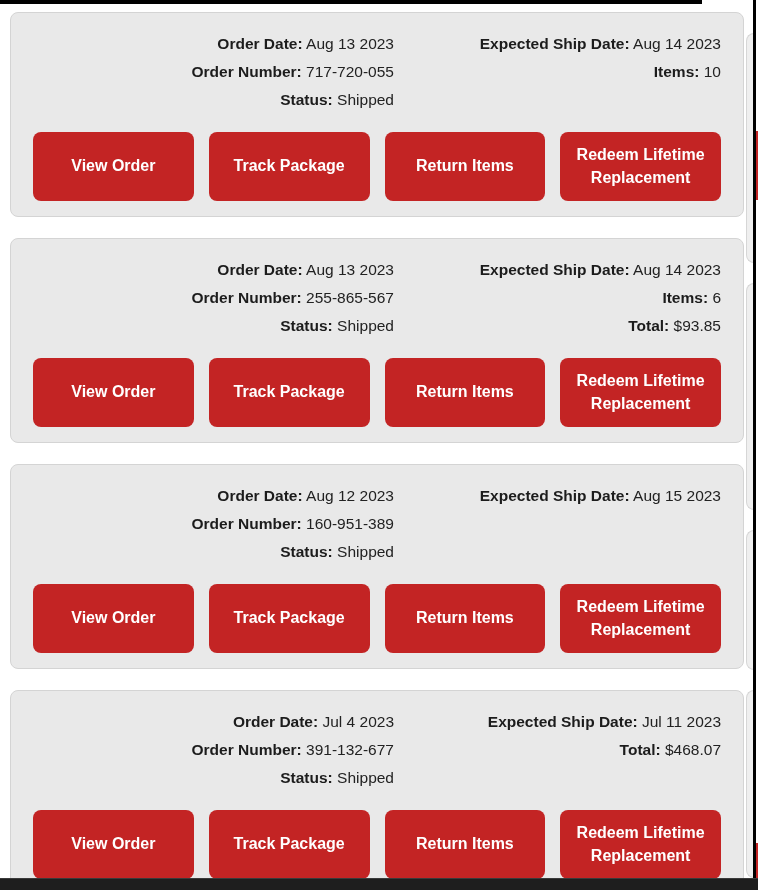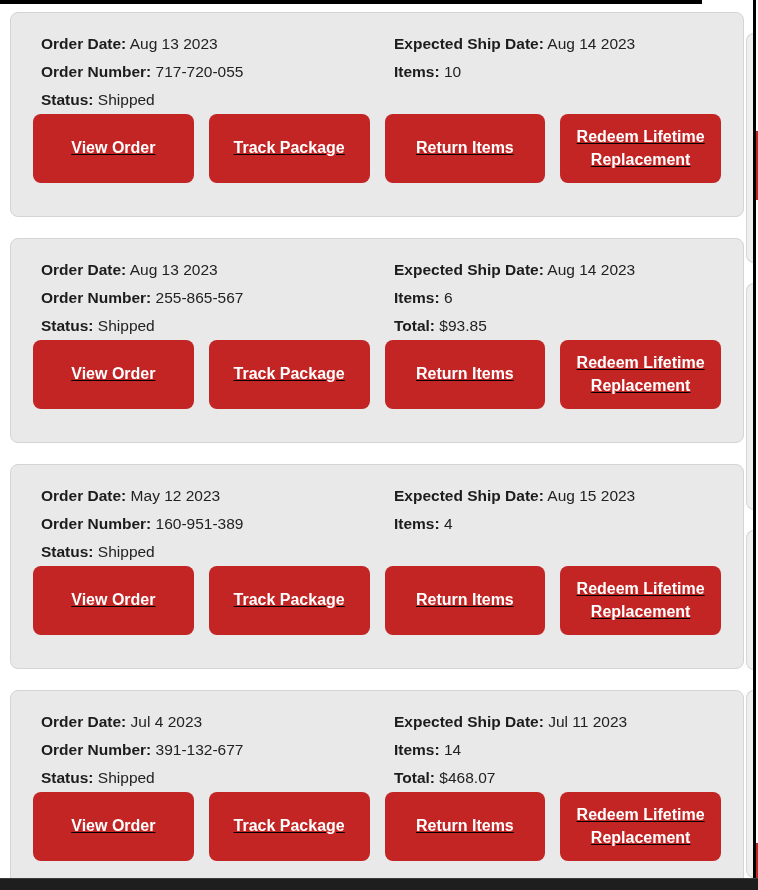--- a/index.html
+++ b/index.html
@@ -87,29 +87,30 @@
     grid-template-columns: 353px 1fr;
     padding-left: 8px;
   }
   .line {
     margin: 0;
     height: 28px;
     line-height: 28px;
     font-size: 15.5px;
     color: #222222;
     white-space: nowrap;
+    text-align: right;
   }
   .lbl {
     font-weight: 700;
     color: #1c1c1c;
   }
   .btn-row {
     display: flex;
     gap: 15px;
-    text-decoration: underline;
+    margin-top: 18px;
   }
   .btn {
     flex: 1;
     height: 69px;
     background: #c32424;
     color: #ffffff;
     border: none;
     border-radius: 8px;
     font-family: "Liberation Sans", sans-serif;
     font-size: 16px;
@@ -199,40 +200,36 @@
       <button class="btn">Return Items</button>
       <button class="btn">Redeem Lifetime Replacement</button>
     </div>
   </section>
 
   <section class="card">
     <div class="info">
       <div class="col">
         <p class="line">
           <span class="lbl">Order Date:</span>
-          <span class="val">May 12 2023</span>
+          <span class="val">Aug 12 2023</span>
         </p>
         <p class="line">
           <span class="lbl">Order Number:</span>
           <span class="val">160-951-389</span>
         </p>
         <p class="line">
           <span class="lbl">Status:</span>
           <span class="val">Shipped</span>
         </p>
       </div>
       <div class="col">
         <p class="line">
           <span class="lbl">Expected Ship Date:</span>
           <span class="val">Aug 15 2023</span>
         </p>
-        <p class="line">
-          <span class="lbl">Items:</span>
-          <span class="val">4</span>
-        </p>
       </div>
     </div>
     <div class="btn-row">
       <button class="btn">View Order</button>
       <button class="btn">Track Package</button>
       <button class="btn">Return Items</button>
       <button class="btn">Redeem Lifetime Replacement</button>
     </div>
   </section>
 
@@ -249,24 +246,20 @@
         </p>
         <p class="line">
           <span class="lbl">Status:</span>
           <span class="val">Shipped</span>
         </p>
       </div>
       <div class="col">
         <p class="line">
           <span class="lbl">Expected Ship Date:</span>
           <span class="val">Jul 11 2023</span>
-        </p>
-        <p class="line">
-          <span class="lbl">Items:</span>
-          <span class="val">14</span>
         </p>
         <p class="line">
           <span class="lbl">Total:</span>
           <span class="val">$468.07</span>
         </p>
       </div>
     </div>
     <div class="btn-row">
       <button class="btn">View Order</button>
       <button class="btn">Track Package</button>

